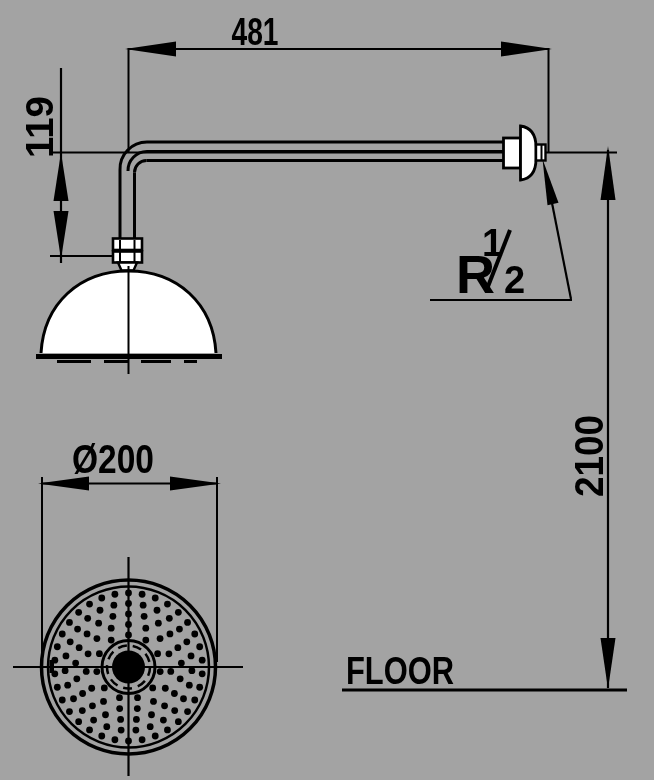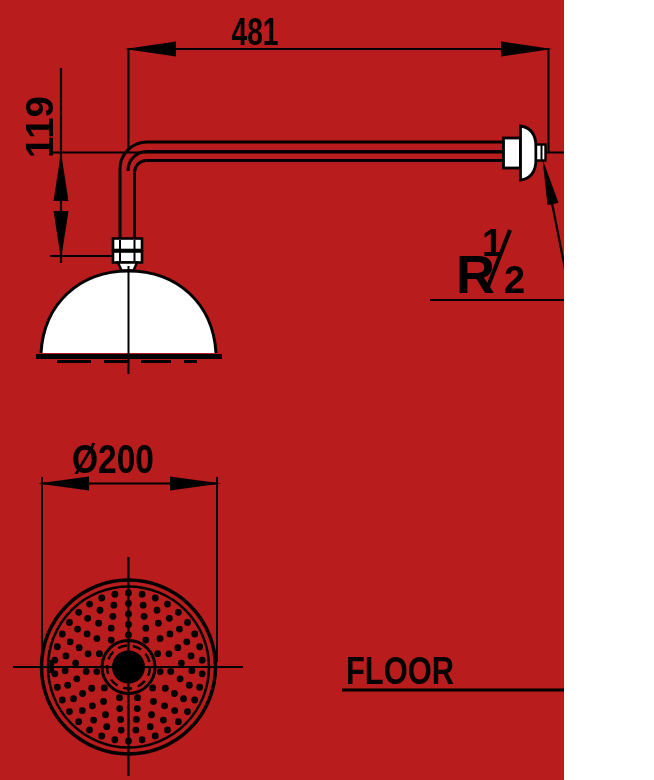--- a/index.html
+++ b/index.html
@@ -1,16 +1,16 @@
 <!DOCTYPE html>
 <html><head>
 <meta charset="utf-8">
 <style>
   html,body{margin:0;padding:0;background:#ffffff;}
-  .stage{width:564px;height:780px;position:relative;background:#b91c1c;overflow:hidden;}
+  .stage{width:654px;height:780px;position:relative;background:#a3a3a3;overflow:hidden;}
   svg{display:block;}
   text{font-family:"Liberation Sans","DejaVu Sans",sans-serif;font-weight:bold;fill:#000;}
 </style>
 </head>
 <body>
 
 <div class="stage">
 <svg width="654" height="780" viewBox="0 0 654 780">
 
   <line x1="50" y1="152.5" x2="617" y2="152.5" stroke="#000" stroke-width="2"></line>

